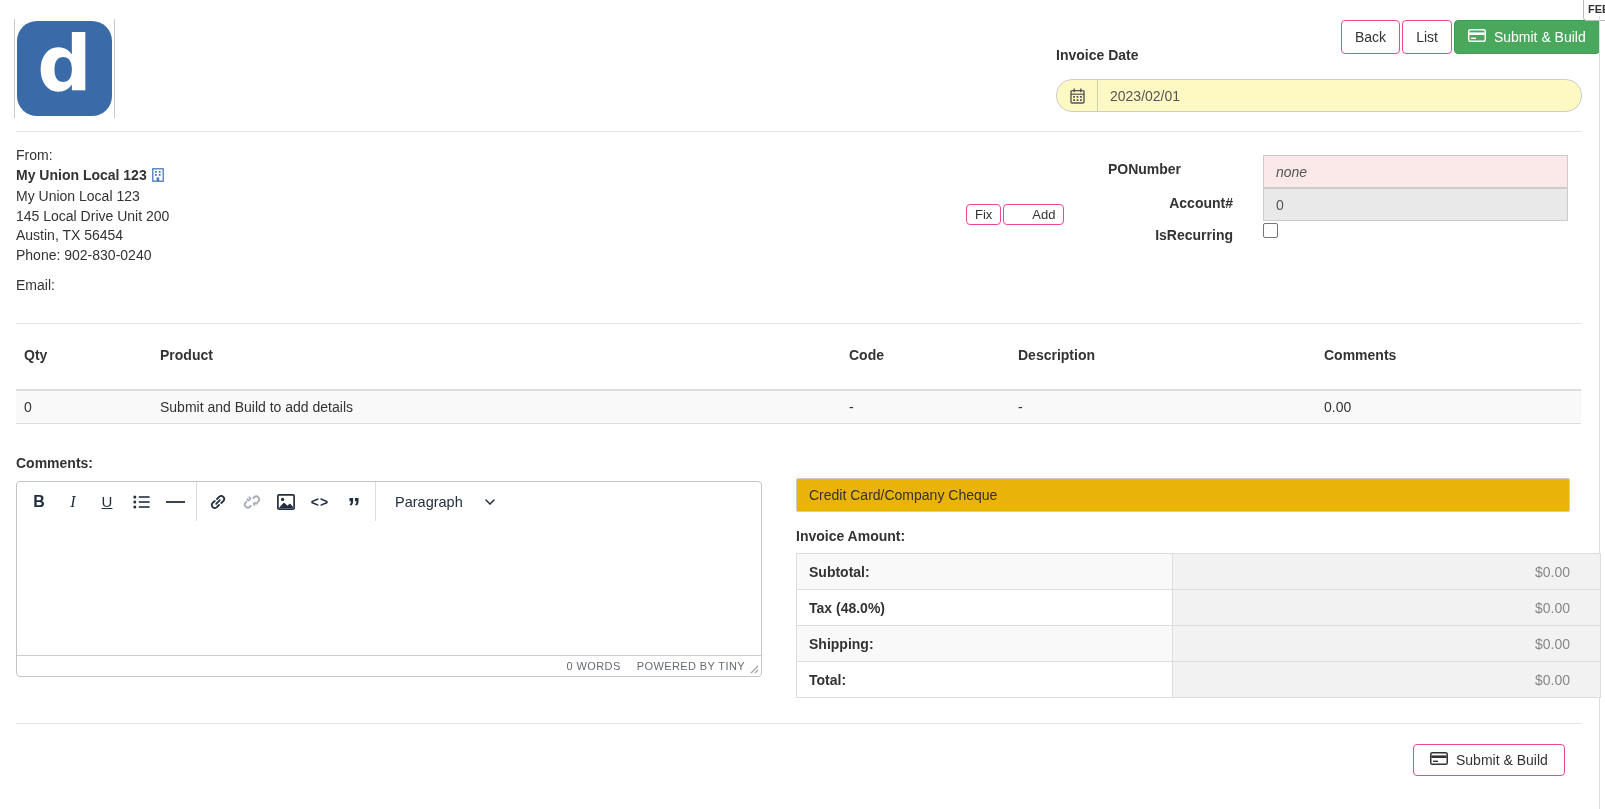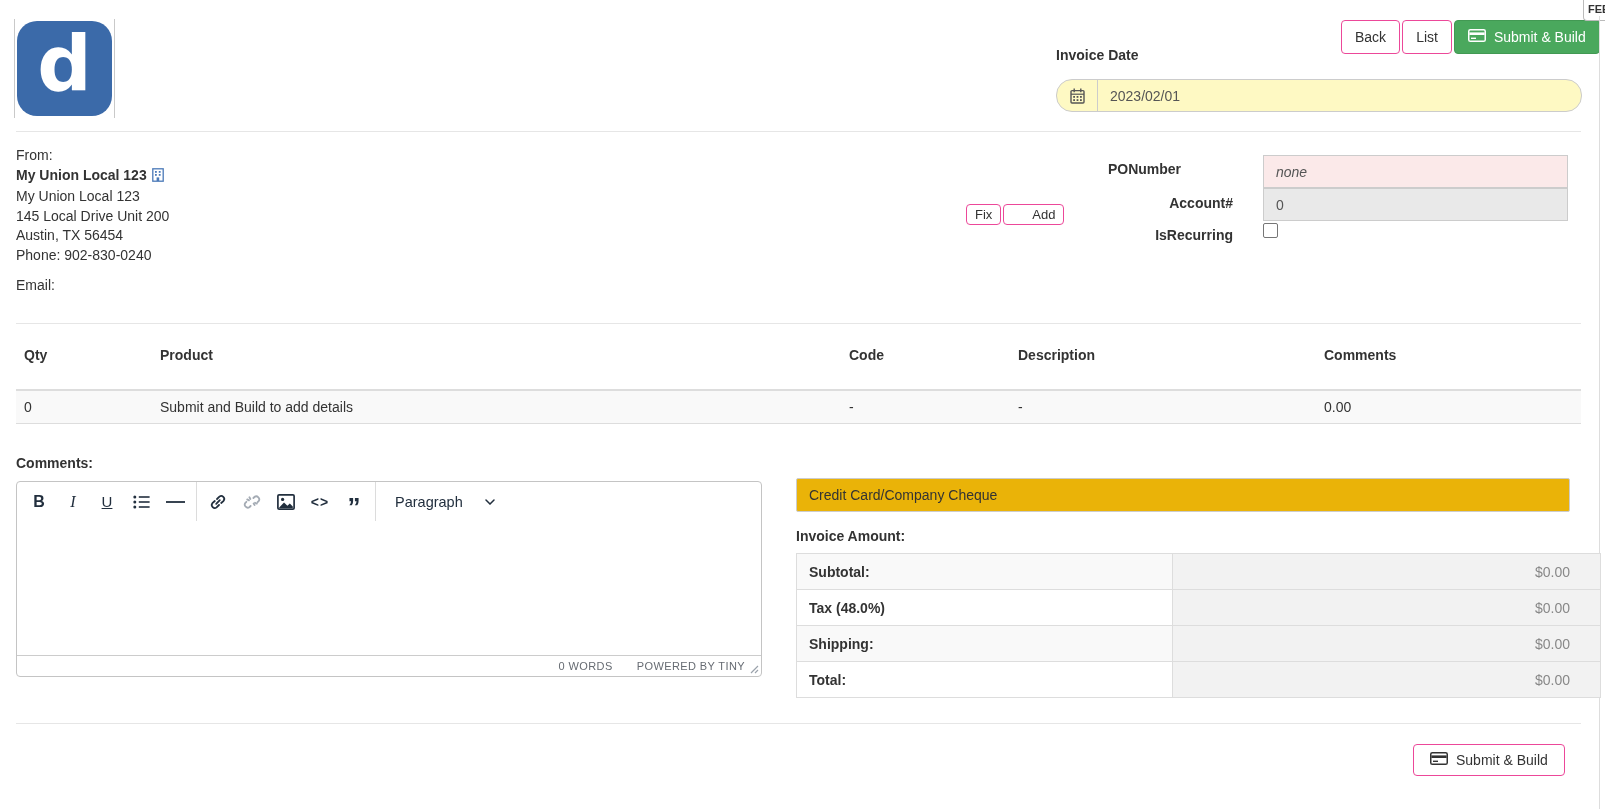--- a/index.html
+++ b/index.html
@@ -83,21 +83,21 @@
   .tb-italic { font-style:italic; font-size:16px; font-family:"Liberation Serif", serif; }
   .tb-underline { font-size:15px; text-decoration:underline; }
   .tb-quote { font-size:26px; font-weight:bold; line-height:10px; padding-top:10px; overflow:hidden; }
   .tb-code { font-weight:bold; font-size:14px; letter-spacing:1px; }
   .tb-sep { width:1px; align-self:stretch; background:#dcdcdc; margin:0 4px; }
   .tb-select { margin-left:6px; min-width:118px; height:30px; display:flex; align-items:center;
     justify-content:space-between; padding:0 9px; border-radius:3px; cursor:pointer; color:#222f3e;
     font-size:14.5px; }
   .editor-body { flex:1; background:#fff; }
   .editor-status { flex:none; height:21px; border-top:1px solid #ccc; display:flex;
-    align-items:center; justify-content:flex-end; gap:24px; padding-right:16px; position:relative;
+    align-items:center; justify-content:flex-end; gap:16px; padding-right:16px; position:relative;
     font-size:11px; letter-spacing:.4px; color:#666b72; font-weight:500; }
   .resize-handle { position:absolute; right:2px; bottom:2px; cursor:nwse-resize; line-height:0; }
 
   
   .terms-input { position:absolute; left:796px; top:478px; width:774px; height:34px;
     background:#eab308; border:1px solid #ccc; border-radius:2px; font-family:inherit;
     font-size:14px; color:#333; padding:0 12px; outline:none; }
 
   .amount-table { position:absolute; left:796px; top:553px; width:805px; border-collapse:collapse; }
   .amount-table td { border:1px solid #ddd; padding:8px 12px; height:36px; }

